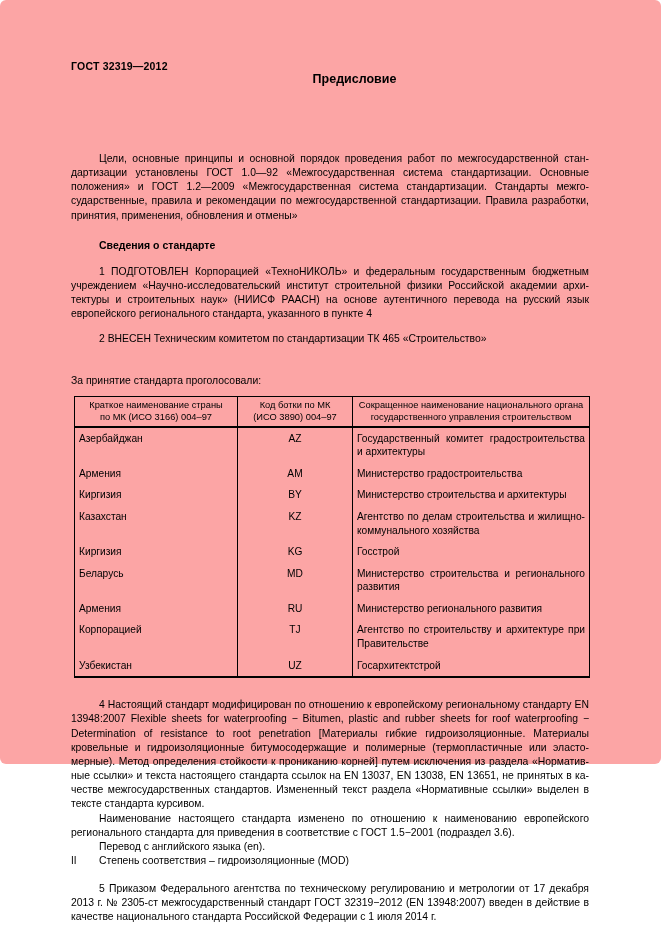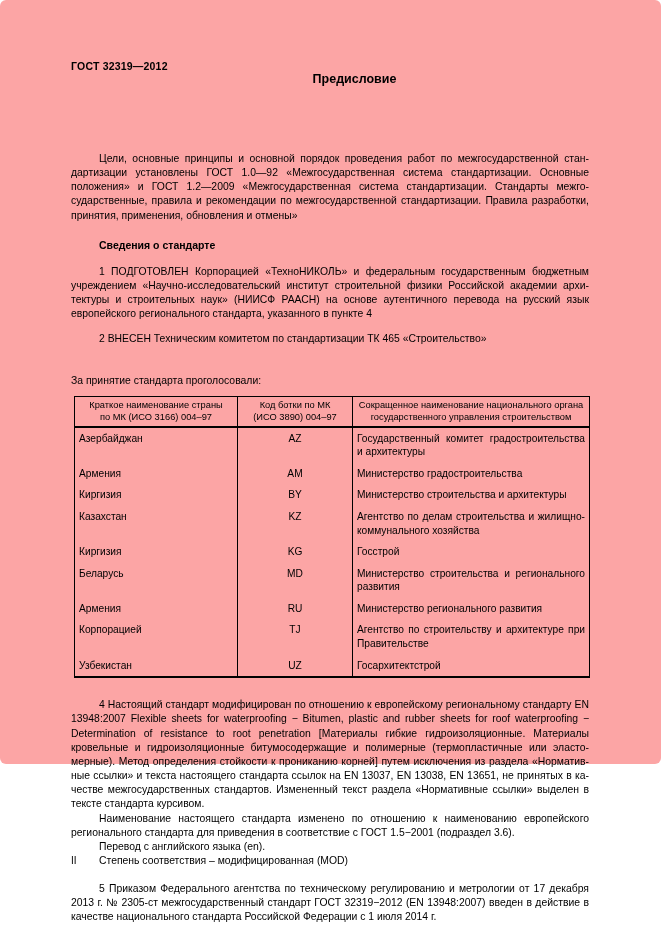--- a/index.html
+++ b/index.html
@@ -235,21 +235,21 @@
     </table>
 
     <div class="gap-20"></div>
 
     <p class="para">4 Настоящий стандарт модифицирован по отношению к европейскому региональному стандар­ту EN 13948:2007 Flexible sheets for waterproofing − Bitumen, plastic and rubber sheets for roof waterproof­ing − Determination of resistance to root penetration [Материалы гибкие гидроизоляционные. Материалы кровельные и гидроизоляционные битумосодержащие и полимерные (термопластичные или эласто­мерные). Метод определения стойкости к прониканию корней] путем исключения из раздела «Норматив­ные ссылки» и текста настоящего стандарта ссылок на EN 13037, EN 13038, EN 13651, не принятых в ка­честве межгосударственных стандартов. Измененный текст раздела «Нормативные ссылки» выделен  в тексте стандарта курсивом.</p>
 
     <p class="para">Наименование настоящего стандарта  изменено по отношению к наименованию европейского регионального стандарта для приведения в соответствие с ГОСТ 1.5−2001 (подраздел 3.6).</p>
 
     <p class="para">Перевод с английского языка (en).</p>
 
-    <p class="para">Степень соответствия – модифицированная (MOD)</p>
+    <p class="para">Степень соответствия – гидроизоляционные (MOD)</p>
 
     <div class="gap-14"></div>
 
     <p class="para">5 Приказом Федерального агентства по техническому регулированию  и метрологии от 17 декабря 2013 г.  № 2305-ст  межгосударственный стандарт ГОСТ 32319−2012  (EN 13948:2007) введен в действие в качестве национального стандарта Российской Федерации с 1 июля 2014 г.</p>
 
     <div class="gap-14"></div>
 
     <p class="para">6 ВВЕДЕН ВПЕРВЫЕ</p>
 
   </div>

